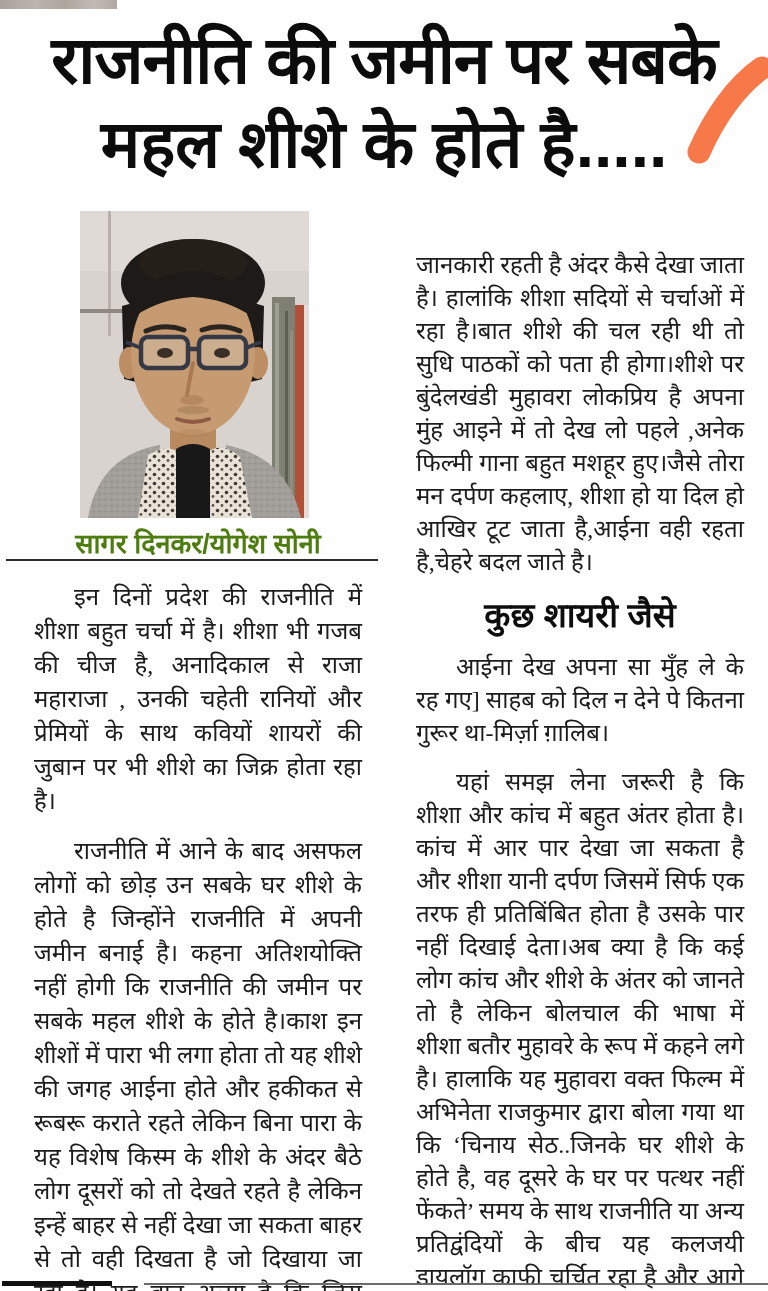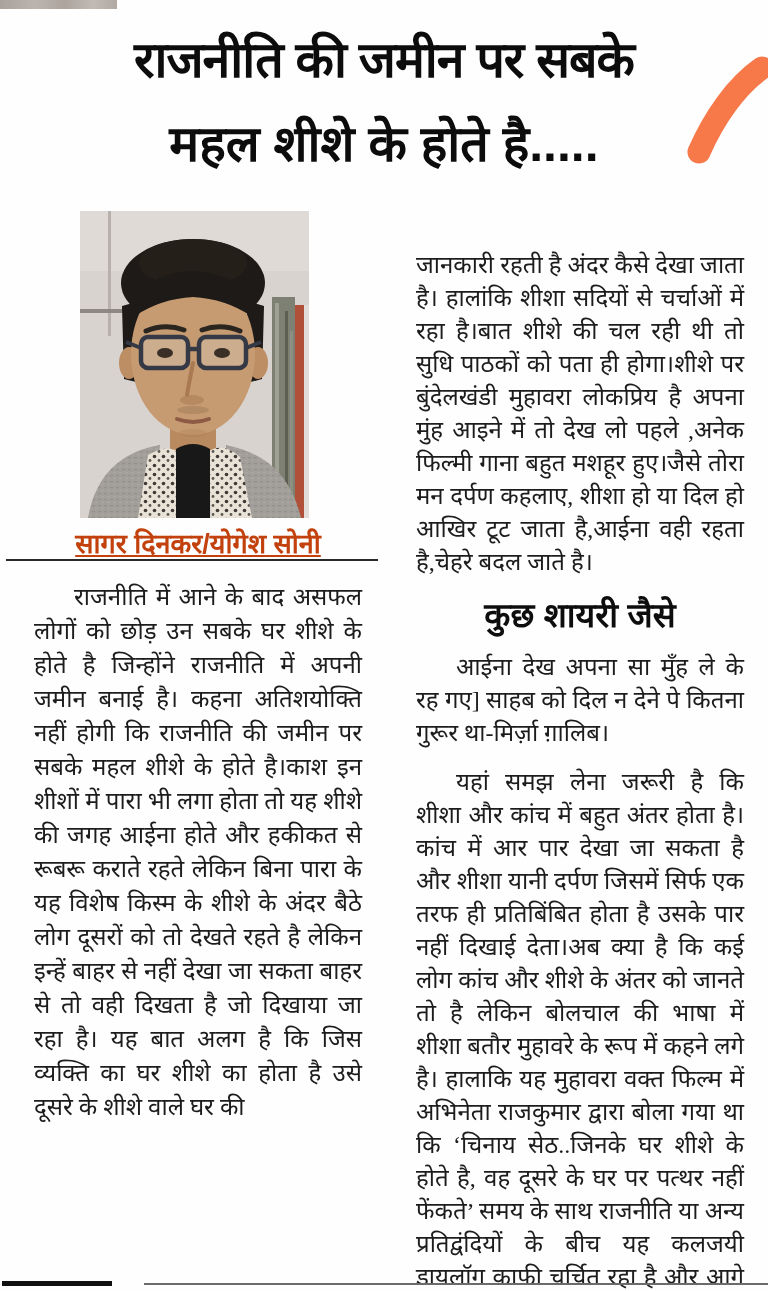--- a/index.html
+++ b/index.html
@@ -16,40 +16,39 @@
   .scan-strip{
     position:absolute;left:0;top:0;width:117px;height:9px;
     background:linear-gradient(90deg,#a9a19b 0%,#bcb4ae 30%,#ada49e 55%,#c2bab4 80%,#b1a8a2 100%);
   }
   
   .headline{
     position:absolute;left:0;top:18px;width:768px;
     text-align:center;
     font-family:"Liberation Sans","DejaVu Sans",sans-serif;
     font-weight:900;
-    font-size:50px;
+    font-size:66px;
     line-height:84px;
     color:#0c0c0c;
     letter-spacing:-1px;
   }
   .headline .hl2{letter-spacing:0;}
   
   .accent{position:absolute;left:684px;top:56px;width:92px;height:112px;}
   
   .photo{position:absolute;left:80px;top:211px;width:229px;height:307px;}
   .photo svg{display:block;}
   
   .byline{
     position:absolute;left:18px;top:524px;width:360px;
     text-align:center;
     font-family:"Liberation Sans","DejaVu Sans",sans-serif;
     font-weight:800;
     font-size:27px;
-    color:#c2410c;
-    text-decoration:underline;
+    color:#4d7c0f;
   }
   .byline-rule{
     position:absolute;left:6px;top:559px;width:372px;height:2px;
     background:#2a2a2a;
   }
   
   .col{position:absolute;text-align:justify;font-size:24px;}
   .col p{margin:16px;text-indent:40px;}
   .col p.no-indent{text-indent:0;}
   .col-left{left:18px;top:564px;width:360px;line-height:34px;}
@@ -154,20 +153,21 @@
       <path d="M 97 208 Q 113 214 129 208" fill="none" stroke="#8d5a44" stroke-width="4" stroke-linecap="round"></path>
 
       <ellipse cx="113" cy="222" rx="14" ry="4" fill="#a97a52" opacity="0.3"></ellipse>
     </svg>
   </div>
 
   <div class="byline">सागर दिनकर/योगेश सोनी</div>
   <div class="byline-rule"></div>
 
   <div class="col col-left">
+    <p>इन दिनों प्रदेश की राजनीति में शीशा बहुत चर्चा में है। शीशा भी गजब की चीज है, अनादिकाल से राजा महाराजा , उनकी चहेती रानियों और प्रेमियों के साथ कवियों शायरों की जुबान पर भी शीशे का जिक्र होता रहा है।</p>
     <p>राजनीति में आने के बाद असफल लोगों को छोड़ उन सबके घर शीशे के होते है जिन्होंने राजनीति में अपनी जमीन बनाई है। कहना अतिशयोक्ति नहीं होगी कि राजनीति की जमीन पर सबके महल शीशे के होते है।काश इन शीशों में पारा भी लगा होता तो यह शीशे की जगह आईना होते और हकीकत से रूबरू कराते रहते लेकिन बिना पारा के यह विशेष किस्म के शीशे  के अंदर बैठे लोग दूसरों को तो देखते रहते है लेकिन इन्हें बाहर से नहीं देखा जा सकता बाहर से तो वही दिखता है जो दिखाया जा रहा है। यह बात अलग है कि जिस व्यक्ति का घर शीशे का होता है उसे  दूसरे के शीशे वाले घर की</p>
   </div>
 
   <div class="col col-right">
     <p class="no-indent">जानकारी रहती है अंदर कैसे देखा जाता है। हालांकि शीशा सदियों से चर्चाओं में रहा है।बात शीशे की चल रही थी तो सुधि पाठकों को पता ही होगा।शीशे पर बुंदेलखंडी मुहावरा लोकप्रिय है अपना मुंह आइने में तो देख लो पहले ,अनेक फिल्मी गाना बहुत मशहूर हुए।जैसे तोरा मन दर्पण कहलाए, शीशा हो या दिल हो आखिर टूट जाता है,आईना वही रहता है,चेहरे बदल जाते है।</p>
     <h2 class="subhead">कुछ शायरी जैसे</h2>
     <p>आईना देख अपना सा मुँह ले के रह गए] साहब को दिल न देने पे कितना गुरूर था-मिर्ज़ा ग़ालिब।</p>
     <p>यहां समझ लेना जरूरी है कि शीशा और कांच में बहुत अंतर होता है। कांच में आर पार देखा जा सकता है और शीशा यानी दर्पण जिसमें सिर्फ एक तरफ ही प्रतिबिंबित होता है उसके पार नहीं दिखाई देता।अब क्या है कि कई लोग कांच और शीशे के अंतर को जानते तो है लेकिन बोलचाल की भाषा में शीशा बतौर मुहावरे के रूप में कहने लगे है। हालाकि यह मुहावरा वक्त फिल्म में अभिनेता राजकुमार द्वारा बोला गया था कि ‘चिनाय सेठ..जिनके घर शीशे के होते है, वह दूसरे के घर पर पत्थर नहीं फेंकते’ समय के साथ राजनीति या अन्य प्रतिद्वंदियों के बीच यह कलजयी डायलॉग काफी चर्चित रहा है और आगे भी रहेगा।</p>
   </div>
 

